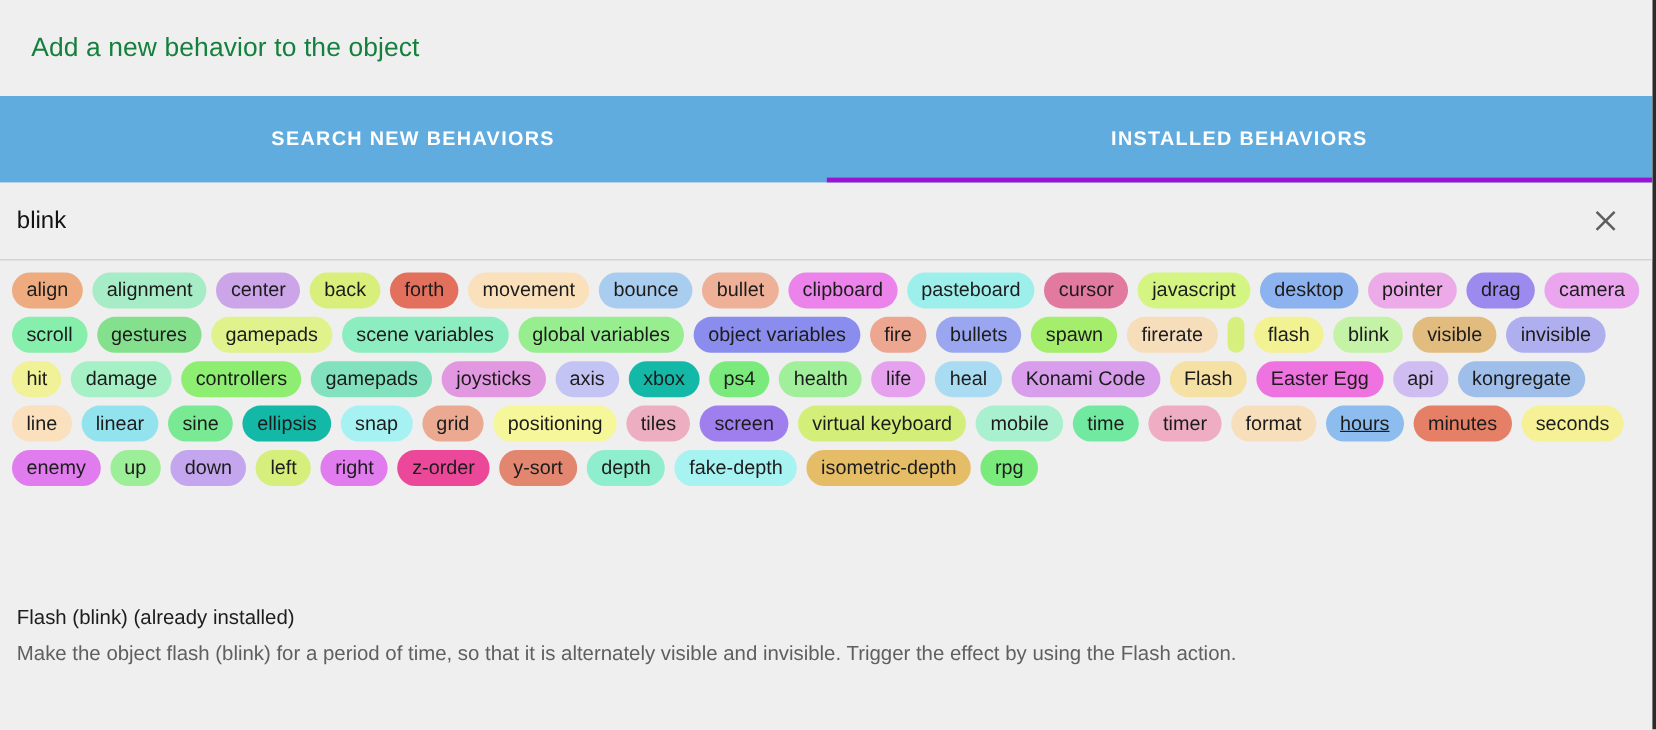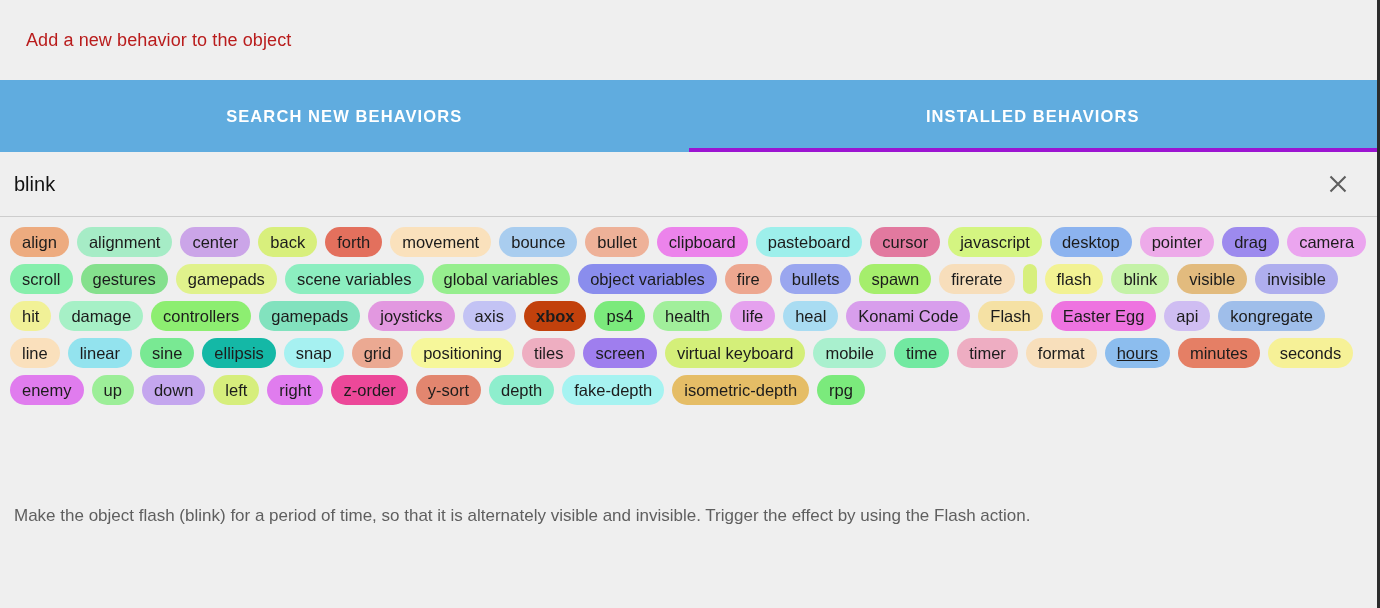--- a/index.html
+++ b/index.html
@@ -28,22 +28,22 @@
   
   .dialog-header {
     height: 80px;
     background: #efefef;
     display: flex;
     align-items: center;
     padding-left: 26px;
     box-sizing: border-box;
   }
   .dialog-title {
-    font-size: 18px;
-    color: #b91c1c;
+    font-size: 22px;
+    color: #15803d;
     font-weight: 400;
     letter-spacing: 0.1px;
   }
 
   
   .tab-bar {
     height: 72px;
     background: #60acdf;
     display: flex;
     position: relative;
@@ -211,21 +211,21 @@
       <span class="tag" style="background: rgb(242, 242, 147);">flash</span>
       <span class="tag" style="background: rgb(196, 242, 167);">blink</span>
       <span class="tag" style="background: rgb(226, 187, 126);">visible</span>
       <span class="tag" style="background: rgb(175, 174, 238);">invisible</span>
       <span class="tag" style="background: rgb(241, 241, 151);">hit</span>
       <span class="tag" style="background: rgb(166, 240, 198);">damage</span>
       <span class="tag" style="background: rgb(141, 238, 113);">controllers</span>
       <span class="tag" style="background: rgb(130, 226, 190);">gamepads</span>
       <span class="tag" style="background: rgb(226, 152, 224);">joysticks</span>
       <span class="tag" style="background: rgb(195, 195, 244);">axis</span>
-      <span class="tag" style="background: #c2410c; font-weight: bold;">xbox</span>
+      <span class="tag" style="background: #14b8a6;">xbox</span>
       <span class="tag" style="background: rgb(123, 234, 124);">ps4</span>
       <span class="tag" style="background: rgb(161, 239, 155);">health</span>
       <span class="tag" style="background: rgb(229, 161, 238);">life</span>
       <span class="tag" style="background: rgb(169, 220, 242);">heal</span>
       <span class="tag" style="background: rgb(216, 158, 236);">Konami Code</span>
       <span class="tag" style="background: rgb(245, 225, 164);">Flash</span>
       <span class="tag" style="background: rgb(238, 115, 224);">Easter Egg</span>
       <span class="tag" style="background: rgb(207, 189, 242);">api</span>
       <span class="tag" style="background: rgb(159, 190, 234);">kongregate</span>
       <span class="tag" style="background: rgb(250, 224, 188);">line</span>
@@ -252,16 +252,17 @@
       <span class="tag" style="background: rgb(224, 124, 238);">right</span>
       <span class="tag" style="background: #ec4899;">z-order</span>
       <span class="tag" style="background: rgb(226, 134, 111);">y-sort</span>
       <span class="tag" style="background: rgb(142, 238, 205);">depth</span>
       <span class="tag" style="background: rgb(166, 243, 241);">fake-depth</span>
       <span class="tag" style="background: rgb(229, 189, 102);">isometric-depth</span>
       <span class="tag" style="background: rgb(123, 234, 124);">rpg</span>
     </div>
 
   <div class="desc-block">
+    <div class="desc-title">Flash (blink) (already installed)</div>
     <div class="desc-body">Make the object flash (blink) for a period of time, so that it is alternately visible and invisible. Trigger the effect by using the Flash action.</div>
   </div>
 
 </div>
 
 </body></html>

